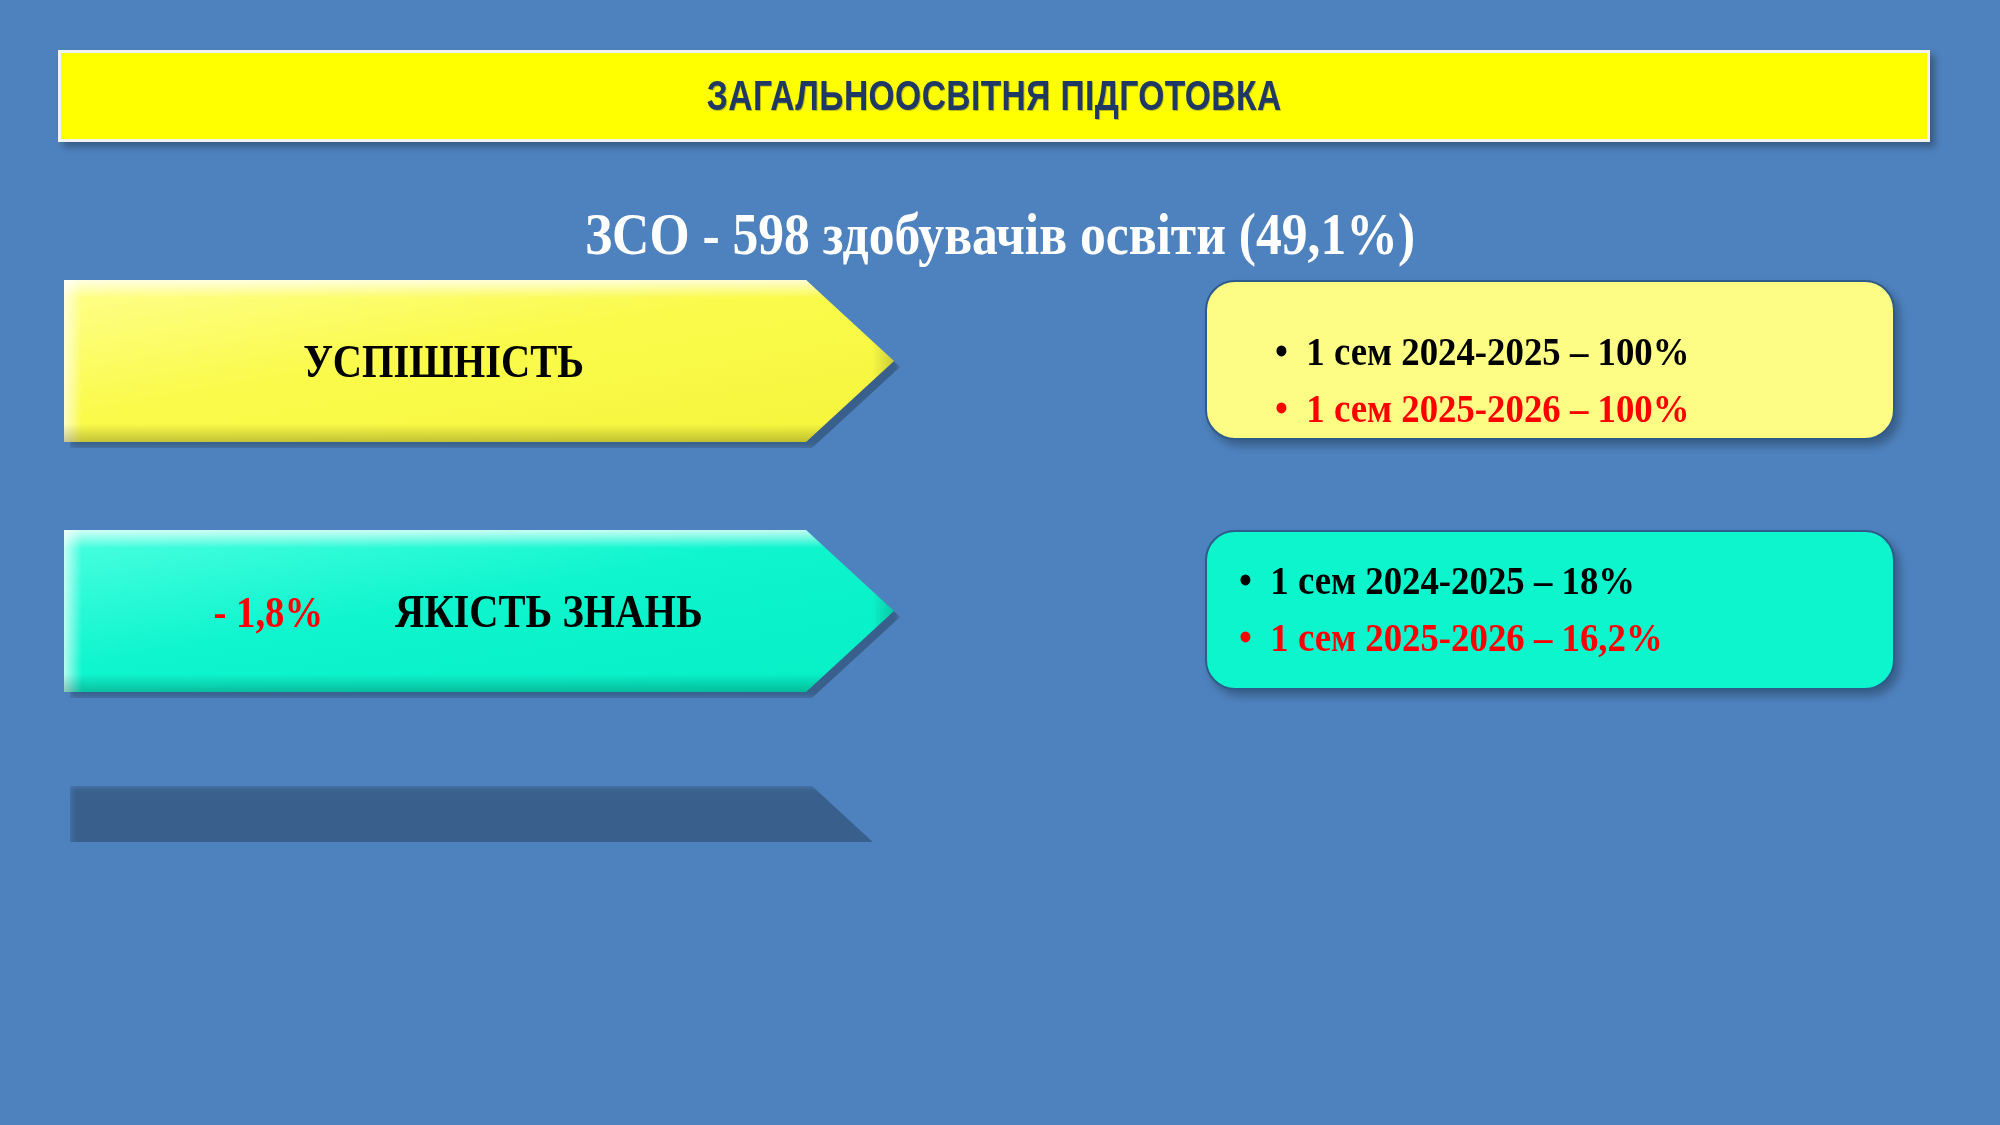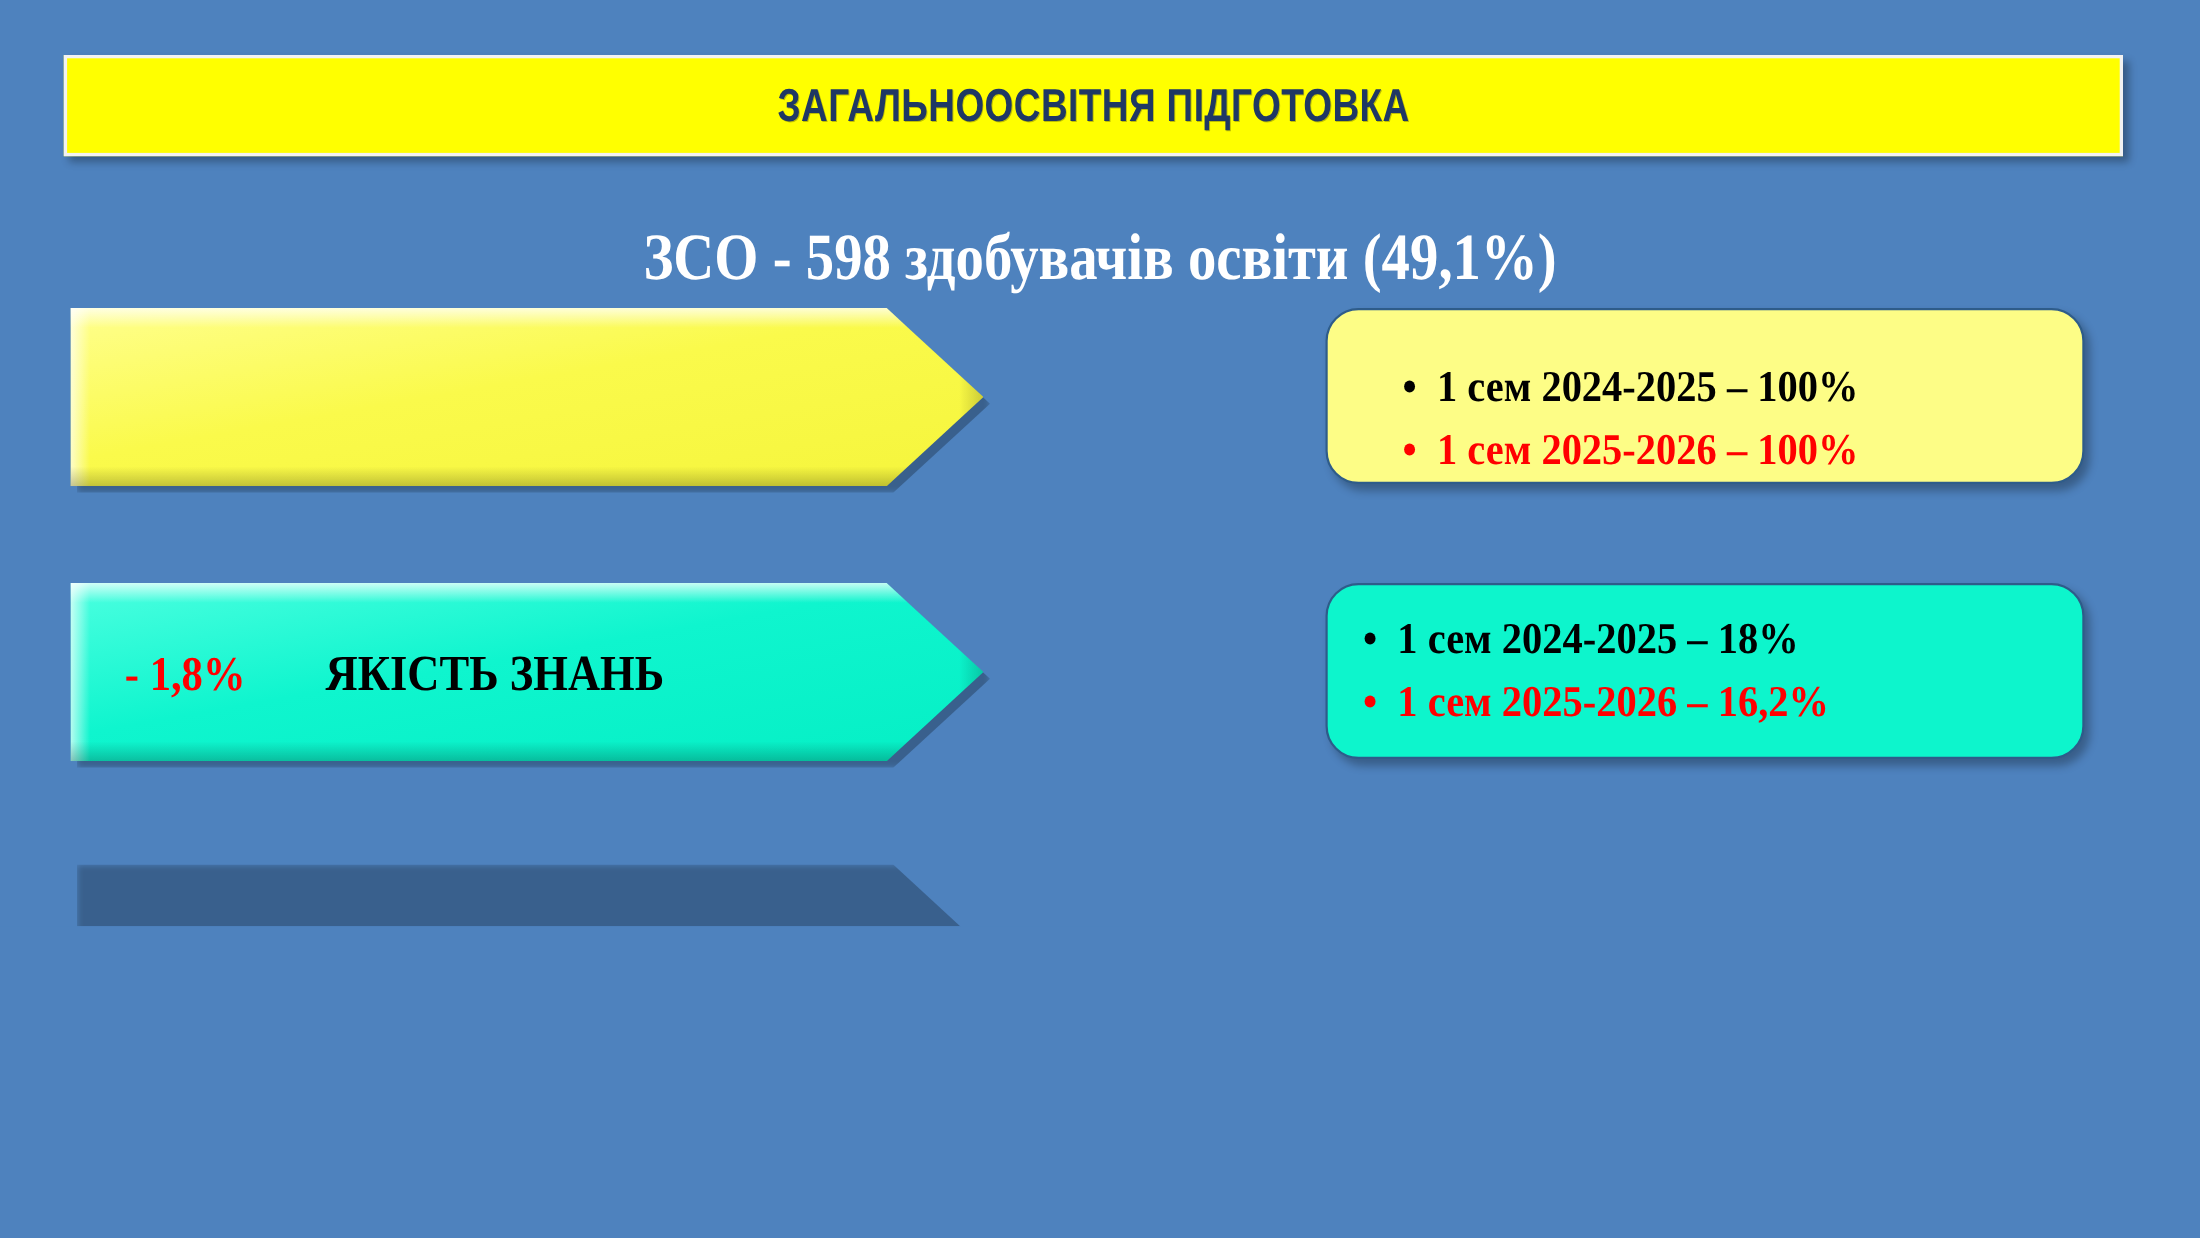--- a/index.html
+++ b/index.html
@@ -98,21 +98,21 @@
     transform: scaleX(0.88);
     display: inline-block;
   }
   .arrow .arrow-name {
     color: #000000;
     font-weight: bold;
     font-size: 46px;
     transform: scaleX(0.88);
     display: inline-block;
   }
-  .arrow.with-delta .arrow-label { text-align: left; padding-left: 42px; }
+  .arrow.with-delta .arrow-label { text-align: center; padding-left: 42px; }
   .arrow.with-delta .arrow-name { margin-left: 44px; }
 
   .arrow-shadow {
     position: absolute;
     -webkit-clip-path: polygon(0 0, calc(100% - 88px) 0, 100% 50%, calc(100% - 88px) 100%, 0 100%);
     clip-path: polygon(0 0, calc(100% - 88px) 0, 100% 50%, calc(100% - 88px) 100%, 0 100%);
     background: rgba(0,0,0,0.26);
     filter: blur(3px);
   }
 
@@ -159,20 +159,23 @@
   <div id="title-banner">
     <span class="title-text">ЗАГАЛЬНООСВІТНЯ ПІДГОТОВКА</span>
   </div>
 
   <div id="subtitle">ЗСО - 598 здобувачів освіти (49,1%)</div>
 
   <div class="arrow-shadow" style="left:70px; top:286px; width:830px; height:162px;"></div>
   <div class="arrow fill-yellow" style="left:64px; top:280px; width:830px;">
     <div class="bevel-tl"></div>
     <div class="bevel-br"></div>
+    <div class="arrow-label">
+      <span class="arrow-name">УСПІШНІСТЬ</span>
+    </div>
   </div>
 
   <div class="info-box box-yellow" style="left:1205px; top:280px;justify-content:flex-end;">
     <div class="info-line black">
       <span class="bullet">•</span><span>1 сем 2024-2025 – 100%</span>
     </div>
     <div class="info-line red">
       <span class="bullet">•</span><span>1 сем 2025-2026 – 100%</span>
     </div>
   </div>

